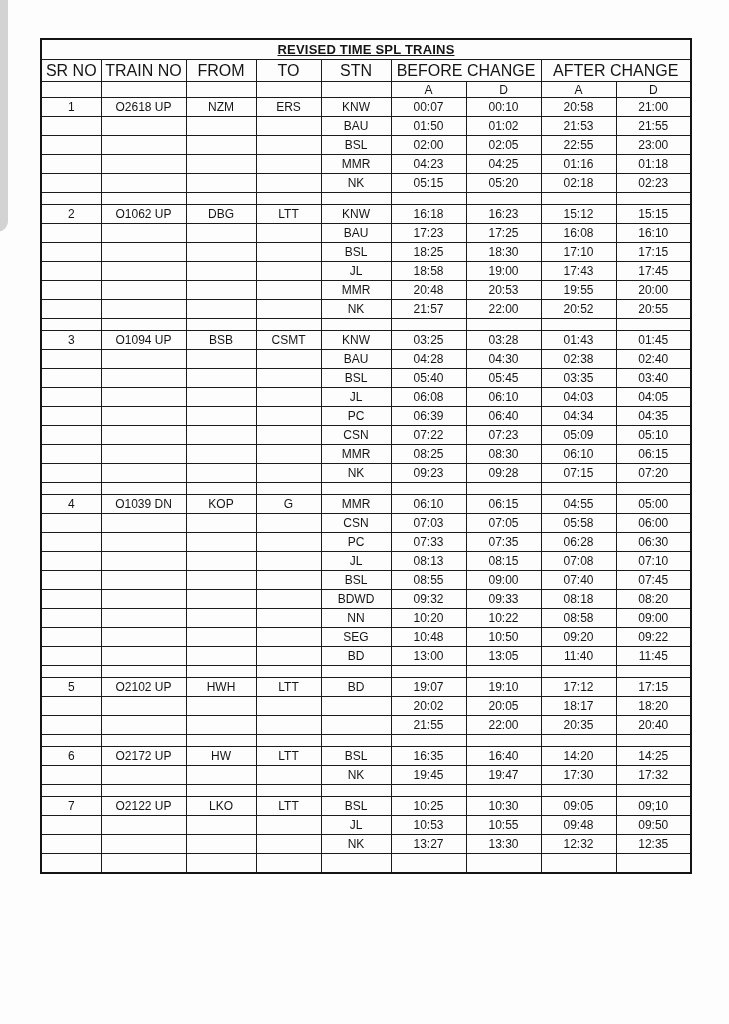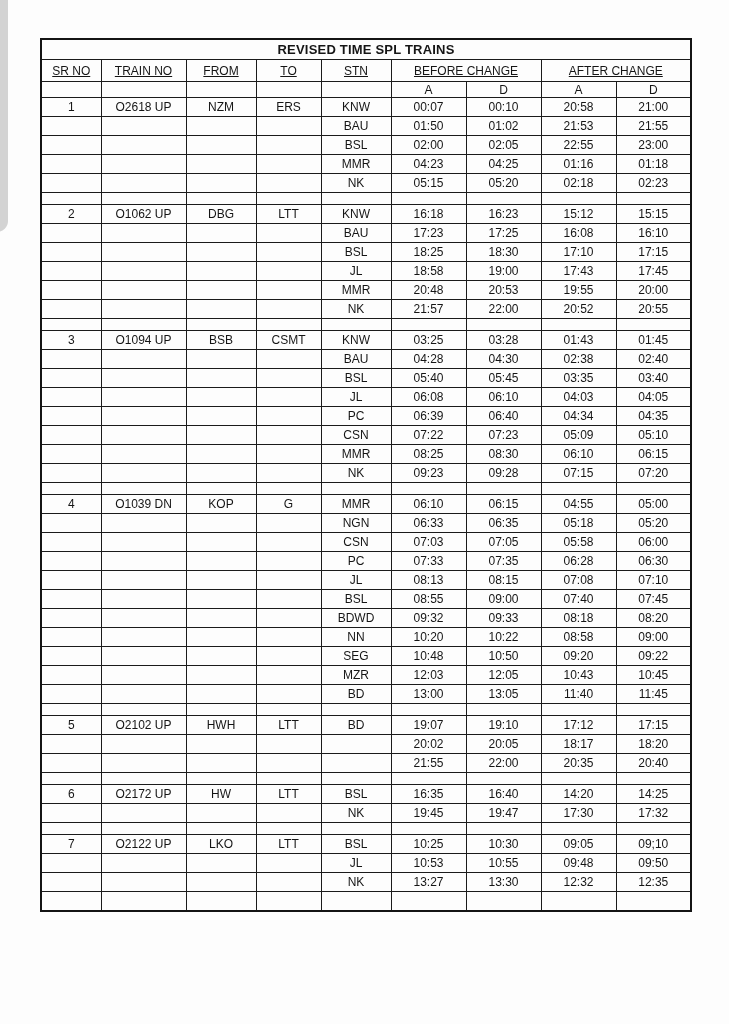--- a/index.html
+++ b/index.html
@@ -16,22 +16,22 @@
     position:absolute; left:40px; top:38px; width:650px;
     border-collapse:collapse; table-layout:fixed;
     border:2px solid #141414;
   }
   .timetable th, .timetable td {
     border:1.5px solid #1b1b1b;
     text-align:center; vertical-align:middle;
     padding:0 2px; font-size:12px; color:#151515;
     font-weight:400; white-space:nowrap; overflow:hidden;
   }
-  tr.title-row th { height:19px; font-size:13px; font-weight:700; letter-spacing:.2px; }
-  tr.colhdr-row th { height:21px; font-size:12px;text-decoration:underline; }
+  tr.title-row th { height:19px; font-size:13px; font-weight:700; letter-spacing:.2px;text-decoration:underline; }
+  tr.colhdr-row th { height:21px; font-size:16px; }
   tr.adrow th { height:15px; font-size:12px; }
   tbody td { height:18px; }
   tr.spacer-row td { height:11px; }
   .bold { font-weight:700; }
 </style>
 </head>
 <body>
 
 <div class="page">
   <div class="side-tab"></div>
@@ -325,31 +325,20 @@
           <td>06:10</td>
           <td>06:15</td>
           <td class="bold">04:55</td>
           <td class="bold">05:00</td>
         </tr>
         <tr>
           <td></td>
           <td></td>
           <td></td>
           <td></td>
-          <td>NGN</td>
-          <td>06:33</td>
-          <td>06:35</td>
-          <td class="bold">05:18</td>
-          <td class="bold">05:20</td>
-        </tr>
-        <tr>
-          <td></td>
-          <td></td>
-          <td></td>
-          <td></td>
           <td>CSN</td>
           <td>07:03</td>
           <td>07:05</td>
           <td class="bold">05:58</td>
           <td class="bold">06:00</td>
         </tr>
         <tr>
           <td></td>
           <td></td>
           <td></td>
@@ -407,31 +396,20 @@
         <tr>
           <td></td>
           <td></td>
           <td></td>
           <td></td>
           <td>SEG</td>
           <td>10:48</td>
           <td>10:50</td>
           <td class="bold">09:20</td>
           <td class="bold">09:22</td>
-        </tr>
-        <tr>
-          <td></td>
-          <td></td>
-          <td></td>
-          <td></td>
-          <td>MZR</td>
-          <td>12:03</td>
-          <td>12:05</td>
-          <td class="bold">10:43</td>
-          <td class="bold">10:45</td>
         </tr>
         <tr>
           <td></td>
           <td></td>
           <td></td>
           <td></td>
           <td>BD</td>
           <td>13:00</td>
           <td>13:05</td>
           <td class="bold">11:40</td>

